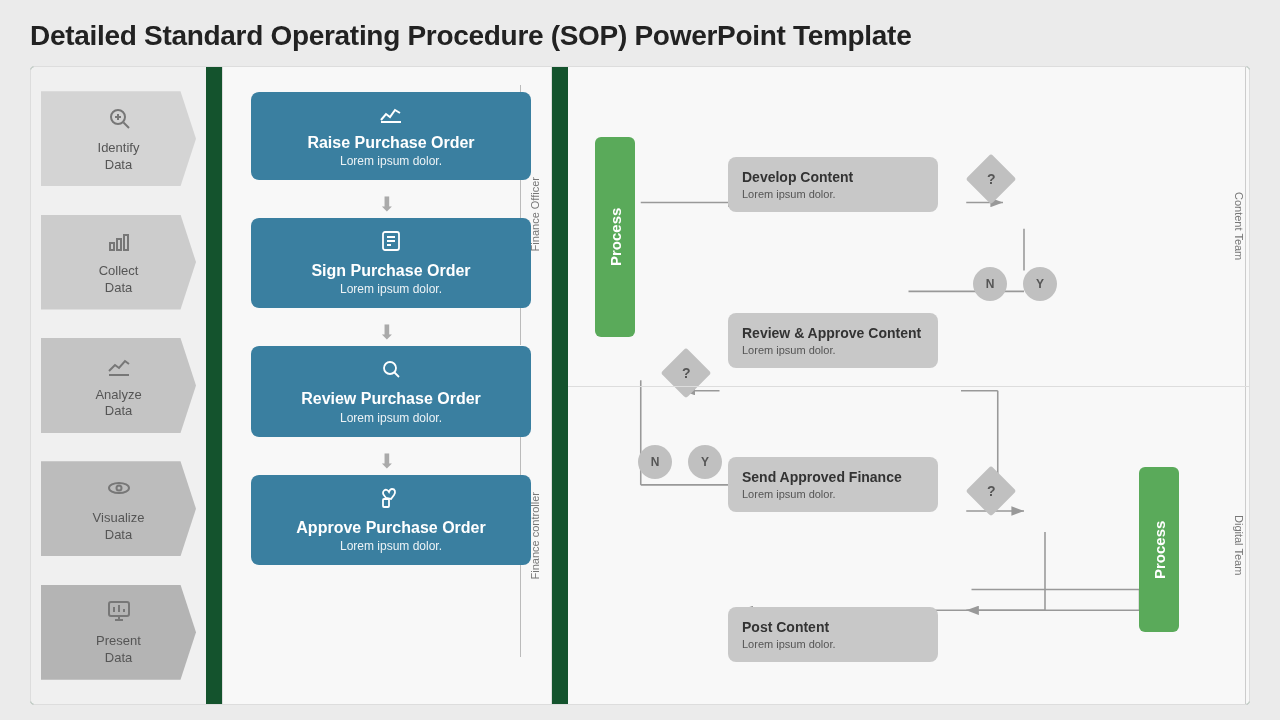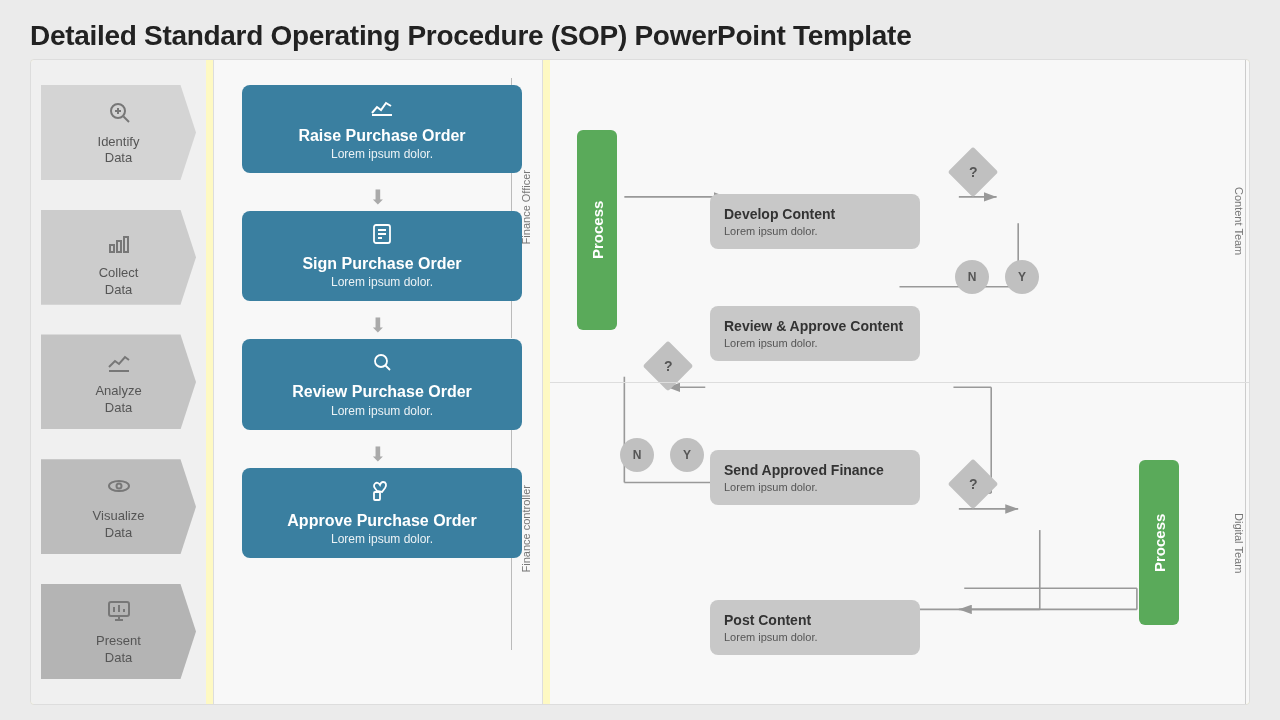--- a/index.html
+++ b/index.html
@@ -15,28 +15,28 @@
       height: 720px;
       background: #ebebeb;
       padding: 20px 30px 15px 30px;
       display: flex;
       flex-direction: column;
     }
     .page-title {
       font-size: 28px;
       font-weight: 700;
       color: #222;
-      margin-bottom: 7px;
+      margin-bottom: 14px;
       letter-spacing: -0.3px;
     }
     .main-content {
       display: flex;
       flex: 1;
-      gap: 7px;
-      background: #fef9c3;
+      gap: 16px;
+      background: #14532d;
       border: 1px solid #ddd;
       border-radius: 4px;
       overflow: hidden;
     }
 
     
     .chevron-panel {
       width: 175px;
       background: #f0f0f0;
       display: flex;
@@ -53,21 +53,21 @@
       align-items: center;
       justify-content: center;
       padding: 8px 0 6px 0;
       position: relative;
       clip-path: polygon(0 0, 90% 0, 100% 50%, 90% 100%, 0 100%);
       background: #d8d8d8;
       height: 95px;
       margin: 3px 0;
     }
     .chevron-item:nth-child(1) { background: #d0d0d0; }
-    .chevron-item:nth-child(2) { background: #c8c8c8; justify-content: flex-end; }
+    .chevron-item:nth-child(2) { background: #c8c8c8; }
     .chevron-item:nth-child(3) { background: #c0c0c0; }
     .chevron-item:nth-child(4) { background: #b8b8b8; }
     .chevron-item:nth-child(5) { background: #b0b0b0; }
     .chevron-icon {
       font-size: 22px;
       color: #777;
       margin-bottom: 4px;
     }
     .chevron-label {
       font-size: 13px;
@@ -345,21 +345,21 @@
           <line x1="440" y1="435" x2="440" y2="510" stroke="#999" stroke-width="1.5"></line>
           <line x1="440" y1="510" x2="365" y2="510" stroke="#999" stroke-width="1.5" marker-end="url(#arrowhead)"></line>
 
           <line x1="530" y1="510" x2="530" y2="490" stroke="#999" stroke-width="1.5"></line>
           <line x1="530" y1="490" x2="370" y2="490" stroke="#999" stroke-width="1.5"></line>
           <line x1="530" y1="510" x2="150" y2="510" stroke="#999" stroke-width="1.5" marker-end="url(#arrowhead)"></line>
         </svg>
 
         <div class="process-vertical process-v-top" style="position:absolute;left:12px;top:60px;height:200px;width:40px;background:#5aaa5a;color:white;font-weight:700;font-size:15px;border-radius:6px;writing-mode:vertical-rl;transform:rotate(180deg);display:flex;align-items:center;justify-content:center;">Process</div>
 
-        <div class="flow-box" style="position:absolute;left:145px;top:80px;width:210px;background:#c8c8c8;border-radius:8px;padding:12px 14px;margin-top:44px;">
+        <div class="flow-box" style="position:absolute;left:145px;top:80px;width:210px;background:#c8c8c8;border-radius:8px;padding:12px 14px;">
           <div class="fb-title">Develop Content</div>
           <div class="fb-sub">Lorem ipsum dolor.</div>
         </div>
 
         <div style="position:absolute;left:390px;top:84px;width:36px;height:36px;background:#c0c0c0;transform:rotate(45deg);border-radius:3px;display:flex;align-items:center;justify-content:center;">
           <span style="transform:rotate(-45deg);font-size:14px;font-weight:700;color:#555;">?</span>
         </div>
 
         <div style="position:absolute;left:390px;top:190px;width:34px;height:34px;background:#c0c0c0;border-radius:50%;display:flex;align-items:center;justify-content:center;font-size:12px;font-weight:700;color:#555;">N</div>
 

